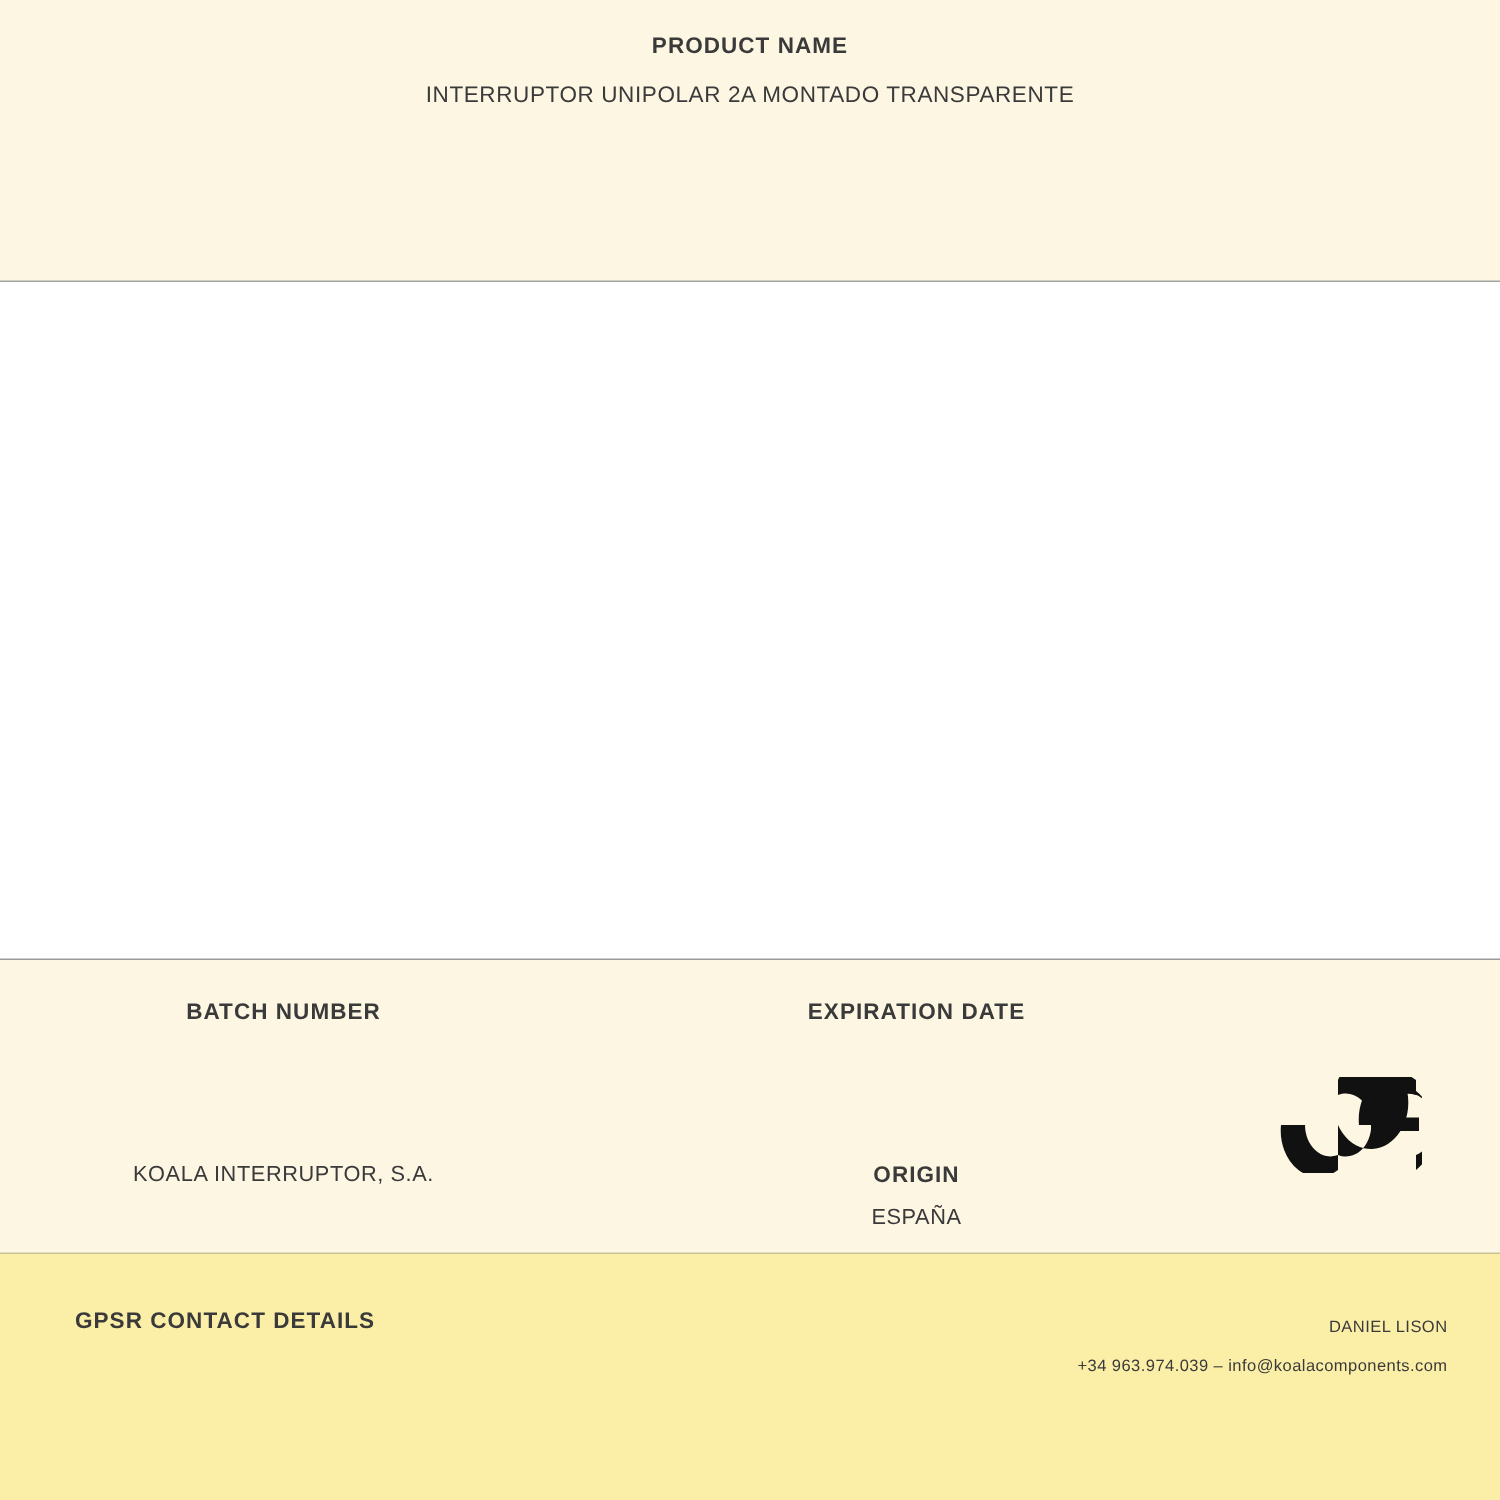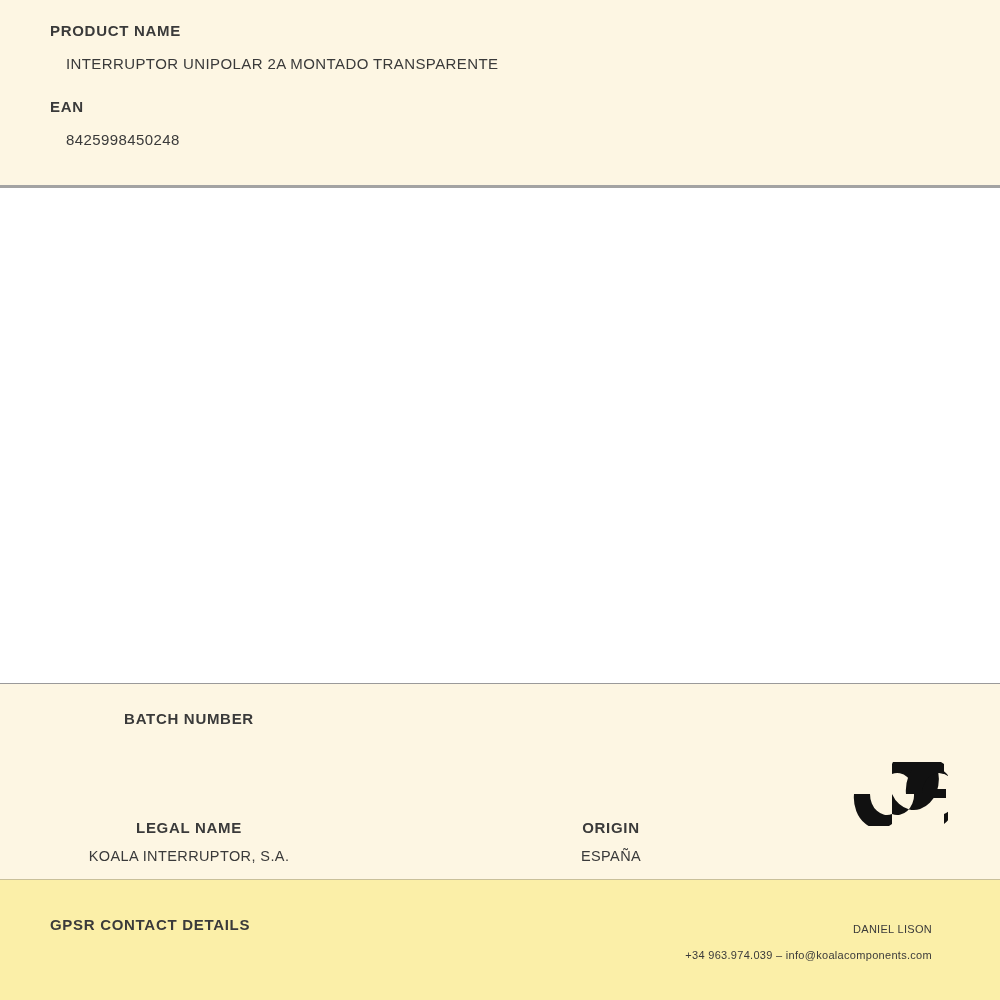--- a/index.html
+++ b/index.html
@@ -21,22 +21,23 @@
     display: flex;
     flex-direction: column;
     box-sizing: border-box;
   }
 
   
   .top-section {
     background: #fdf6e3;
     padding: 22px 50px 18px 50px;
     box-sizing: border-box;
-    border-bottom: 3px solid #a3a3a3;
+    border-bottom: 1px solid #a3a3a3;
     height: 188px;
+    text-align: center;
   }
   .field-label {
     font-size: 15px;
     font-weight: bold;
     letter-spacing: 0.7px;
     color: #3a3a3a;
     margin: 0 0 10px 0;
     text-transform: uppercase;
   }
   .field-value {
@@ -96,23 +97,23 @@
     position: absolute;
     right: 52px;
     top: 78px;
     width: 96px;
     height: 64px;
   }
 
   
   .footer-section {
     background: #fbefa8;
-    height: 120px;
+    height: 164px;
     box-sizing: border-box;
-    padding: 36px 68px 0 50px;
+    padding: 36px 35px 0 50px;
     display: flex;
     justify-content: space-between;
     align-items: flex-start;
   }
   .footer-label {
     font-size: 15px;
     font-weight: bold;
     letter-spacing: 0.7px;
     color: #3a3a3a;
     white-space: nowrap;
@@ -128,40 +129,39 @@
 </head>
 <body>
 
 <div class="sheet">
 
   <div class="top-section">
     <div class="field-block">
       <div class="field-label">PRODUCT NAME</div>
       <div class="field-value">INTERRUPTOR UNIPOLAR 2A MONTADO TRANSPARENTE</div>
     </div>
-    <div class="field-block">
-      <div class="field-label">EAN</div>
-      <div class="field-value">8425998450248</div>
-    </div>
   </div>
 
   <div class="middle-section"></div>
 
   <div class="details-section">
 
     <div class="details-grid">
       <div>
         <div class="detail-label">BATCH NUMBER</div>
         <div class="detail-value"></div>
       </div>
+      <div>
+        <div class="detail-label">EXPIRATION DATE</div>
+        <div class="detail-value"></div>
+      </div>
     </div>
 
     <div class="details-grid details-row-2">
       <div>
-        <div class="detail-label">LEGAL NAME</div>
         <div class="detail-value">KOALA INTERRUPTOR, S.A.</div>
       </div>
       <div>
         <div class="detail-label">ORIGIN</div>
         <div class="detail-value">ESPAÑA</div>
       </div>
     </div>
 
     <div class="ce-mark">
       <svg viewBox="0 0 96 64" width="96" height="64" aria-hidden="true">

